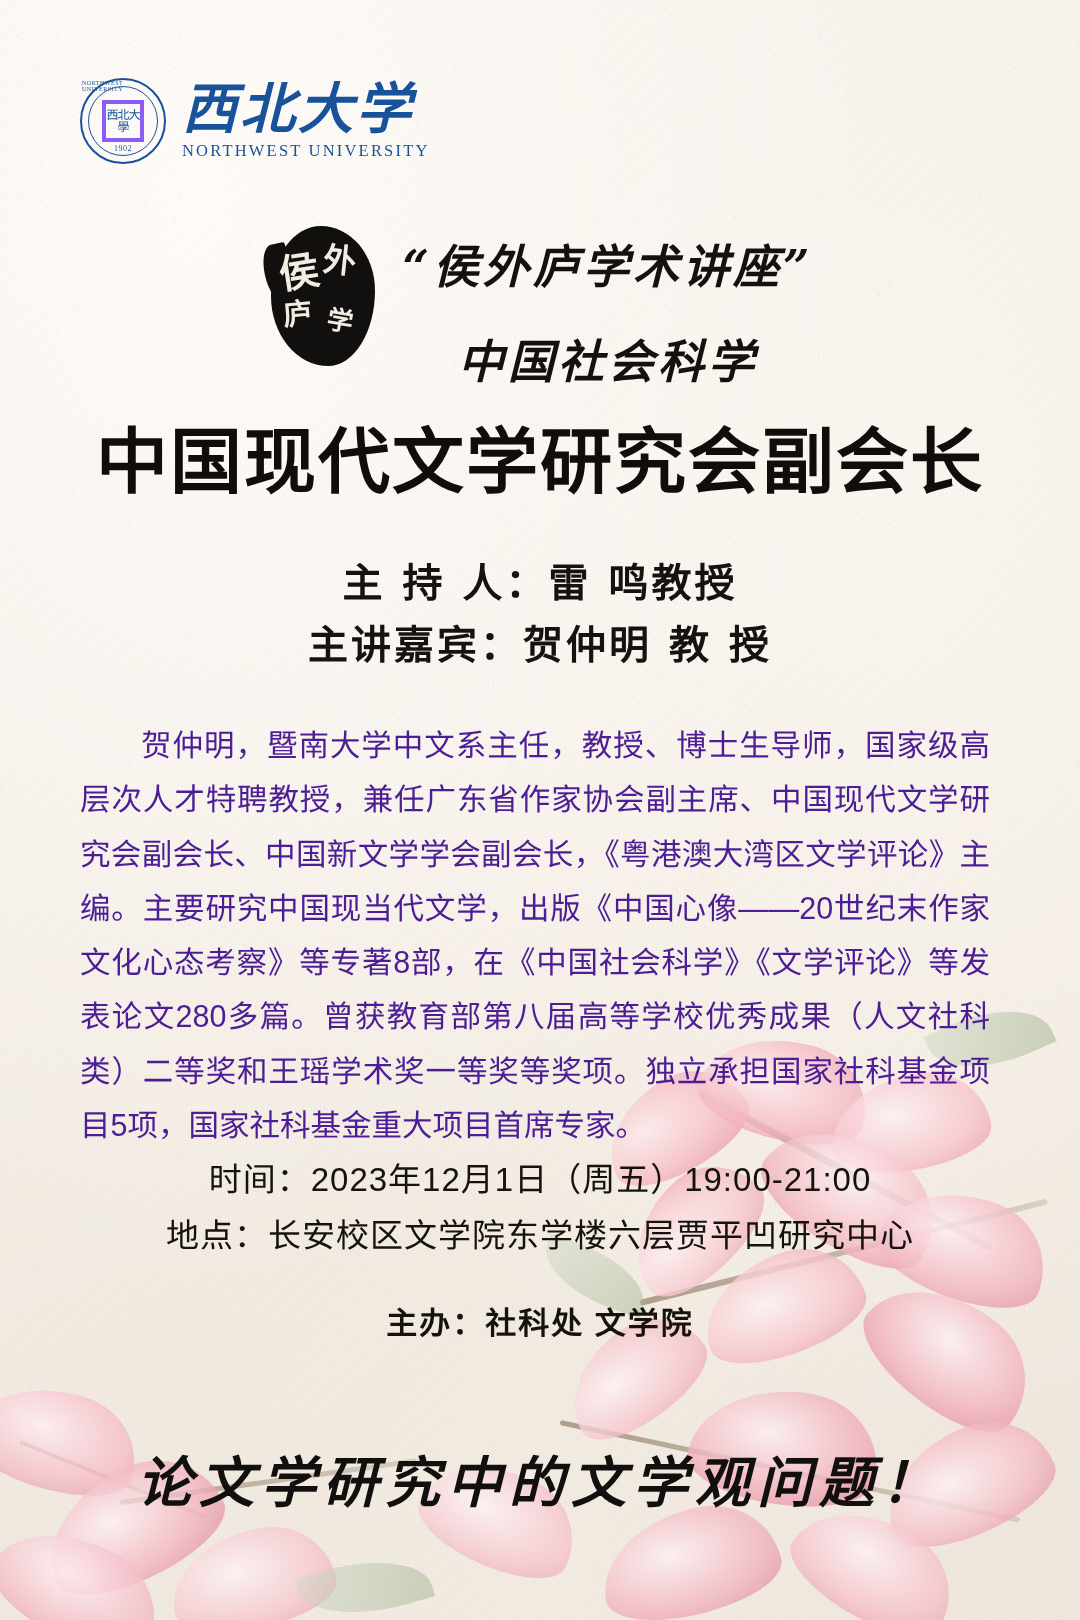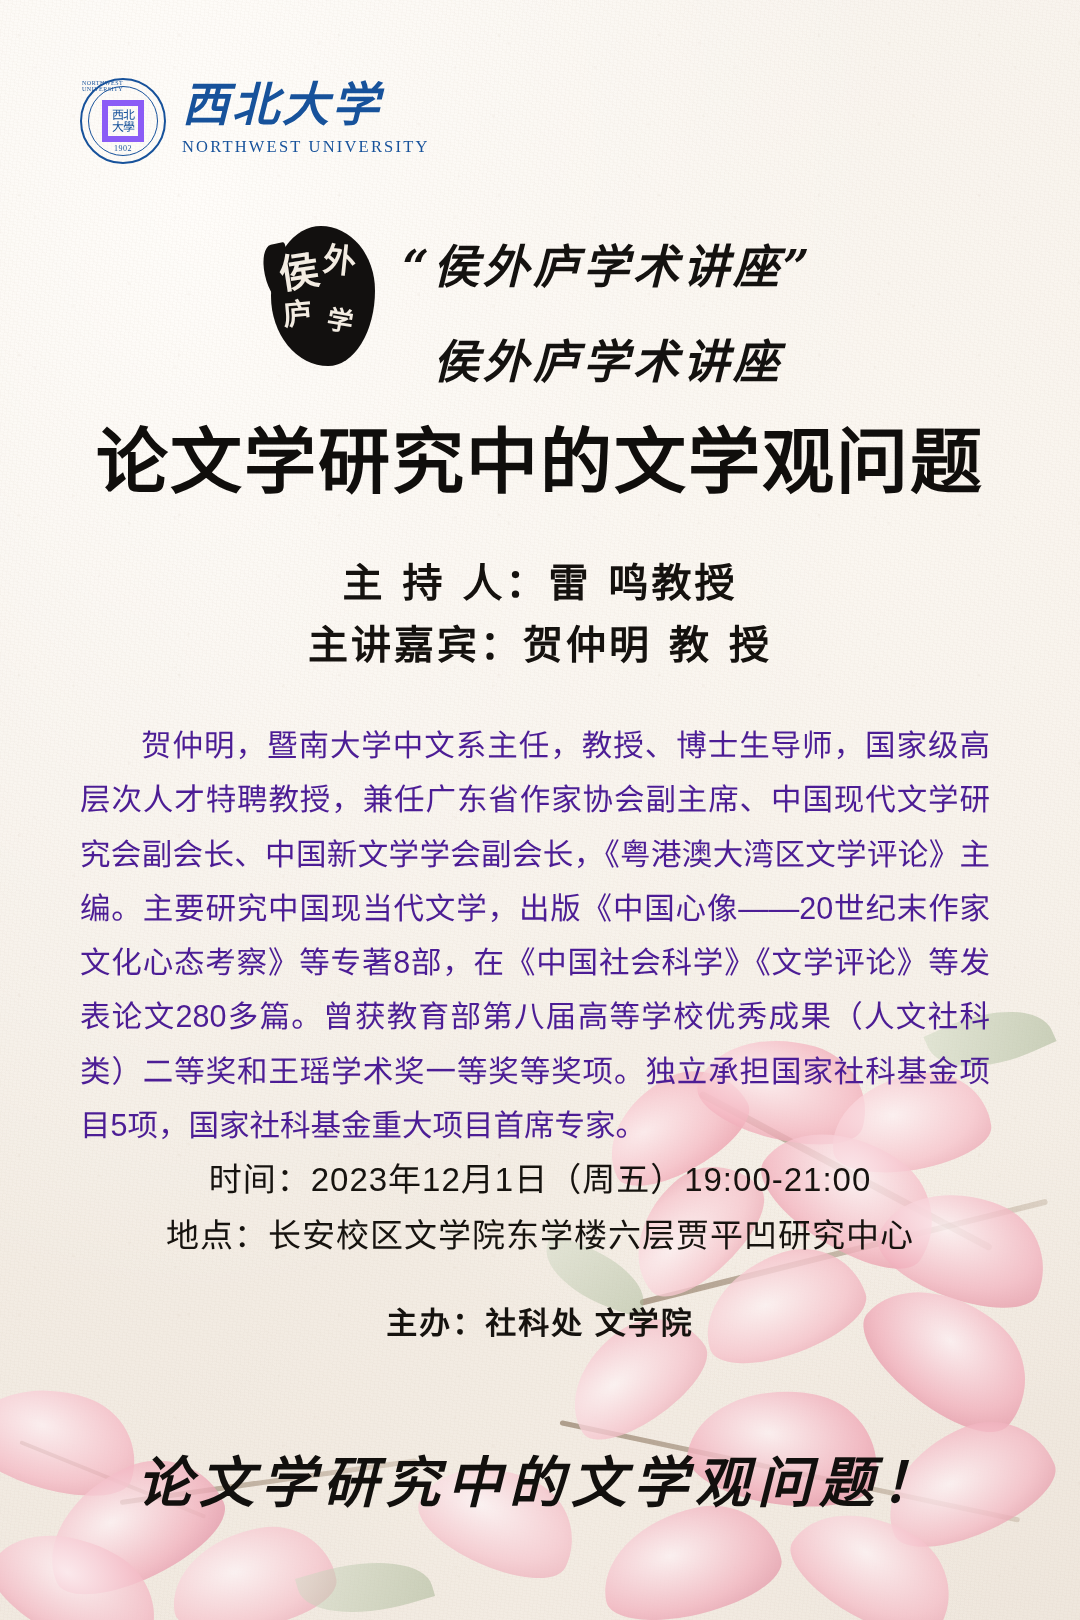--- a/index.html
+++ b/index.html
@@ -93,21 +93,21 @@
   .logo-seal::after {
     content: "";
     position: absolute;
     inset: 6px;
     border-radius: 50%;
     border: 1px solid #17529b;
   }
   .logo-seal .seal-core {
     position: absolute;
     inset: 20px;
-    border: 6px solid #8b5cf6;
+    border: 4px solid #8b5cf6;
     color: #17529b;
     font-size: 12px;
     line-height: 1;
     display: flex;
     align-items: center;
     justify-content: center;
     text-align: center;
     font-family: "Liberation Serif", serif;
     letter-spacing: -1px;
   }
@@ -127,24 +127,24 @@
     font-size: 8px;
     letter-spacing: .5px;
   }
   .logo-text-block {
     display: flex;
     flex-direction: column;
     justify-content: center;
   }
   .logo-cn {
     color: #17529b;
-    font-size: 47px;
+    font-size: 55px;
     line-height: 1.04;
     font-weight: bold;
-    font-family: Liberation Mono, monospace;
+    font-family: Liberation Serif, serif;
     letter-spacing: 3px;
     font-style: italic;
   }
   .logo-en {
     color: #17529b;
     font-size: 16.5px;
     letter-spacing: 2.2px;
     font-family: "Liberation Serif", serif;
     margin-top: 3px;
   }
@@ -358,25 +358,25 @@
     <div class="blob"></div>
     <div class="seal-chars">
       <span class="sc sc1">侯</span>
       <span class="sc sc2">外</span>
       <span class="sc sc3">庐</span>
       <span class="sc sc4">学</span>
     </div>
   </div>
   <div class="series-titles">
     <div class="series-line1">“侯外庐学术讲座”</div>
-    <div class="series-line2">侯外庐学术讲座</div>
+    <div class="series-line2">中国社会科学</div>
   </div>
 </div>
 
-<div class="main-title">论文学研究中的文学观问题</div>
+<div class="main-title">中国现代文学研究会副会长</div>
 
 <div class="speakers">
   <div class="speaker-line">主 持 人：雷  鸣教授</div>
   <div class="speaker-line">主讲嘉宾：贺仲明 教 授</div>
 </div>
 
 <div class="bio">贺仲明，暨南大学中文系主任，教授、博士生导师，国家级高层次人才特聘教授，兼任广东省作家协会副主席、中国现代文学研究会副会长、中国新文学学会副会长，《粤港澳大湾区文学评论》主编。主要研究中国现当代文学，出版《中国心像——20世纪末作家文化心态考察》等专著8部，在《中国社会科学》《文学评论》等发表论文280多篇。曾获教育部第八届高等学校优秀成果（人文社科类）二等奖和王瑶学术奖一等奖等奖项。独立承担国家社科基金项目5项，国家社科基金重大项目首席专家。</div>
 
 <div class="details">
   <div class="detail-line">时间：2023年12月1日（周五）19:00-21:00</div>

